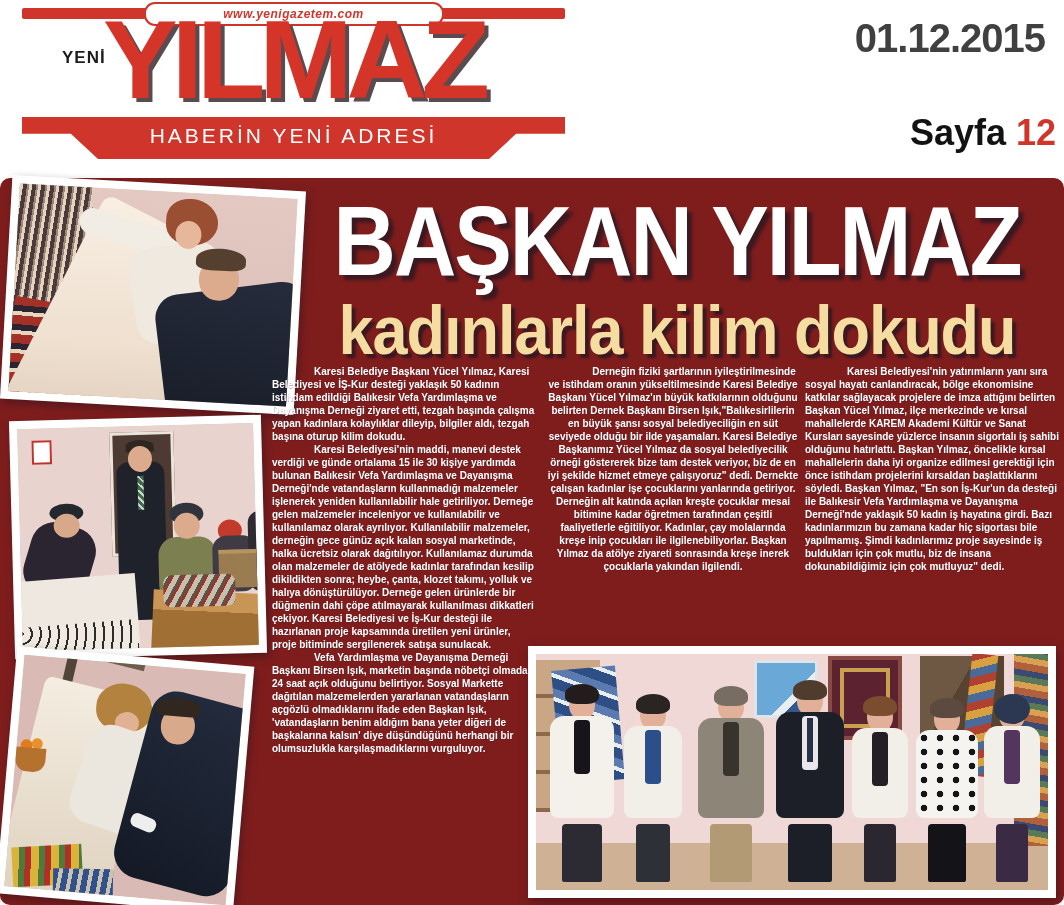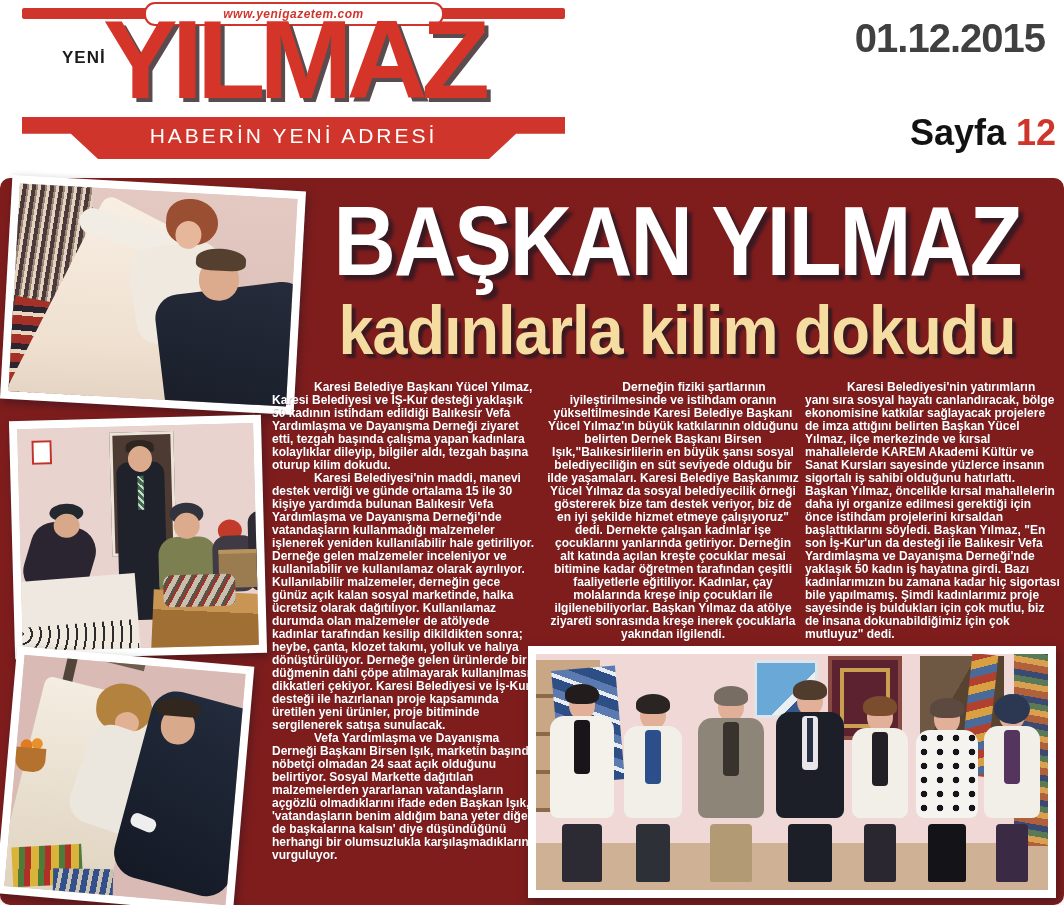--- a/index.html
+++ b/index.html
@@ -32,21 +32,21 @@
 
   .hl1{position:absolute;left:296px;top:6px;width:762px;text-align:center;white-space:nowrap;
        font-size:88px;font-weight:bold;color:#fff;letter-spacing:-2px;
        transform:scale(.98,1.12);transform-origin:center top;
        text-shadow:5px 5px 3px rgba(42,24,34,.8);}
   .hl2{position:absolute;left:296px;top:112px;width:762px;text-align:center;white-space:nowrap;
        font-size:63px;font-weight:bold;color:#f5dda2;letter-spacing:-1px;
        transform:scale(1,1.1);transform-origin:center top;
        text-shadow:4px 4px 2px rgba(42,24,34,.8);}
 
-  .col{position:absolute;top:203px;color:#fff;font-weight:bold;font-size:12px;line-height:13px;
+  .col{position:absolute;top:187px;color:#fff;font-weight:bold;font-size:10px;line-height:13px;
        text-shadow:.5px .8px 0 rgba(60,30,45,.35);}
   .col p{margin:0;text-indent:42px;}
   .c1{left:272px;width:264px;}
   .c2{left:547px;width:252px;text-align:center;}
   .c3{left:805px;width:256px;}
 
   
   .photo{position:absolute;background:#fff;box-shadow:2px 4px 9px rgba(40,20,30,.5);}
   .sc{position:absolute;inset:8px;overflow:hidden;background:#dcc5c0;}
   .ph1{left:6px;top:5px;width:294px;height:224px;transform:rotate(3.2deg);}

